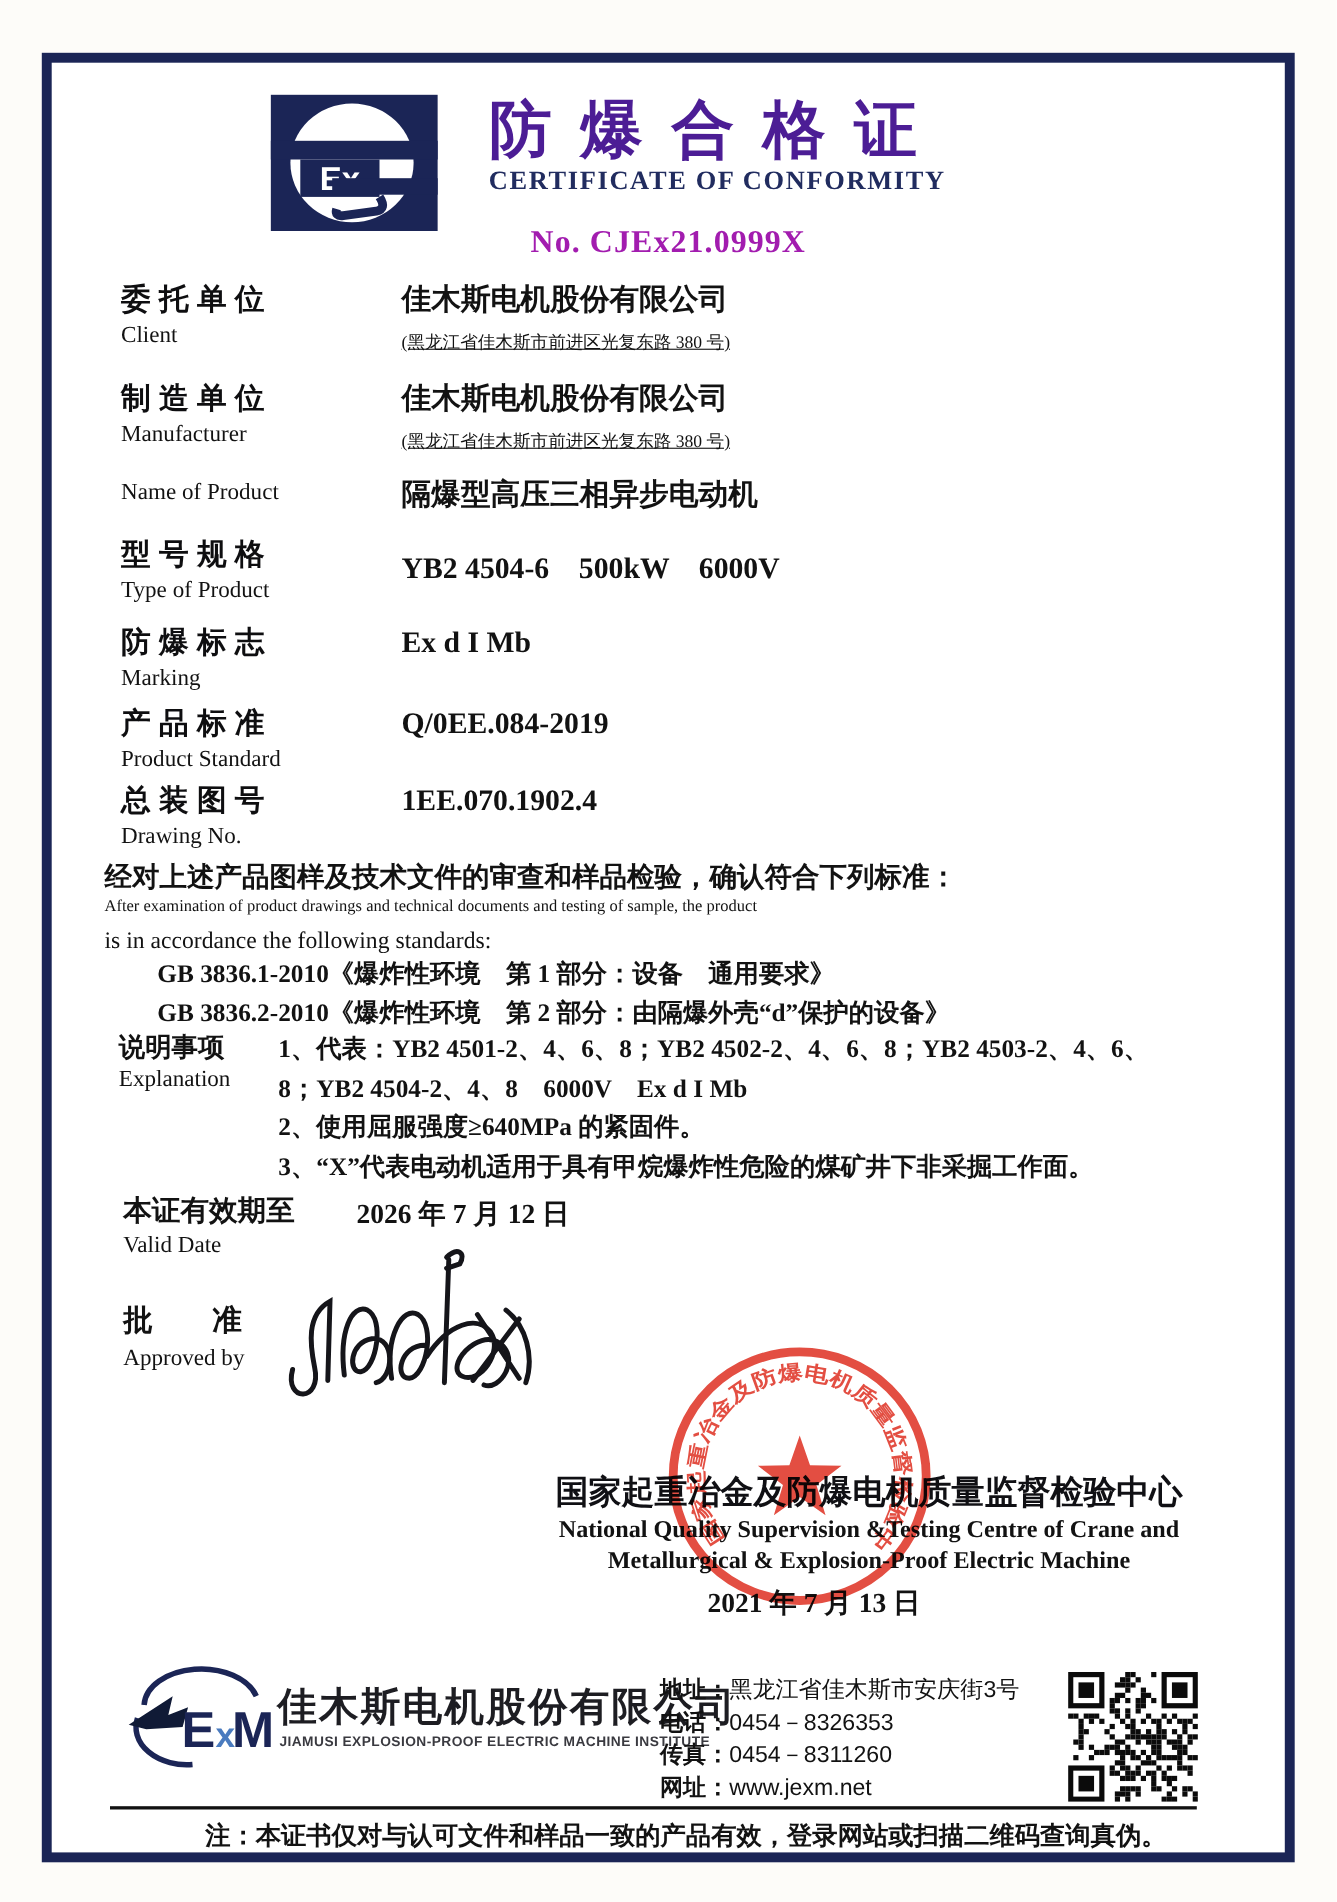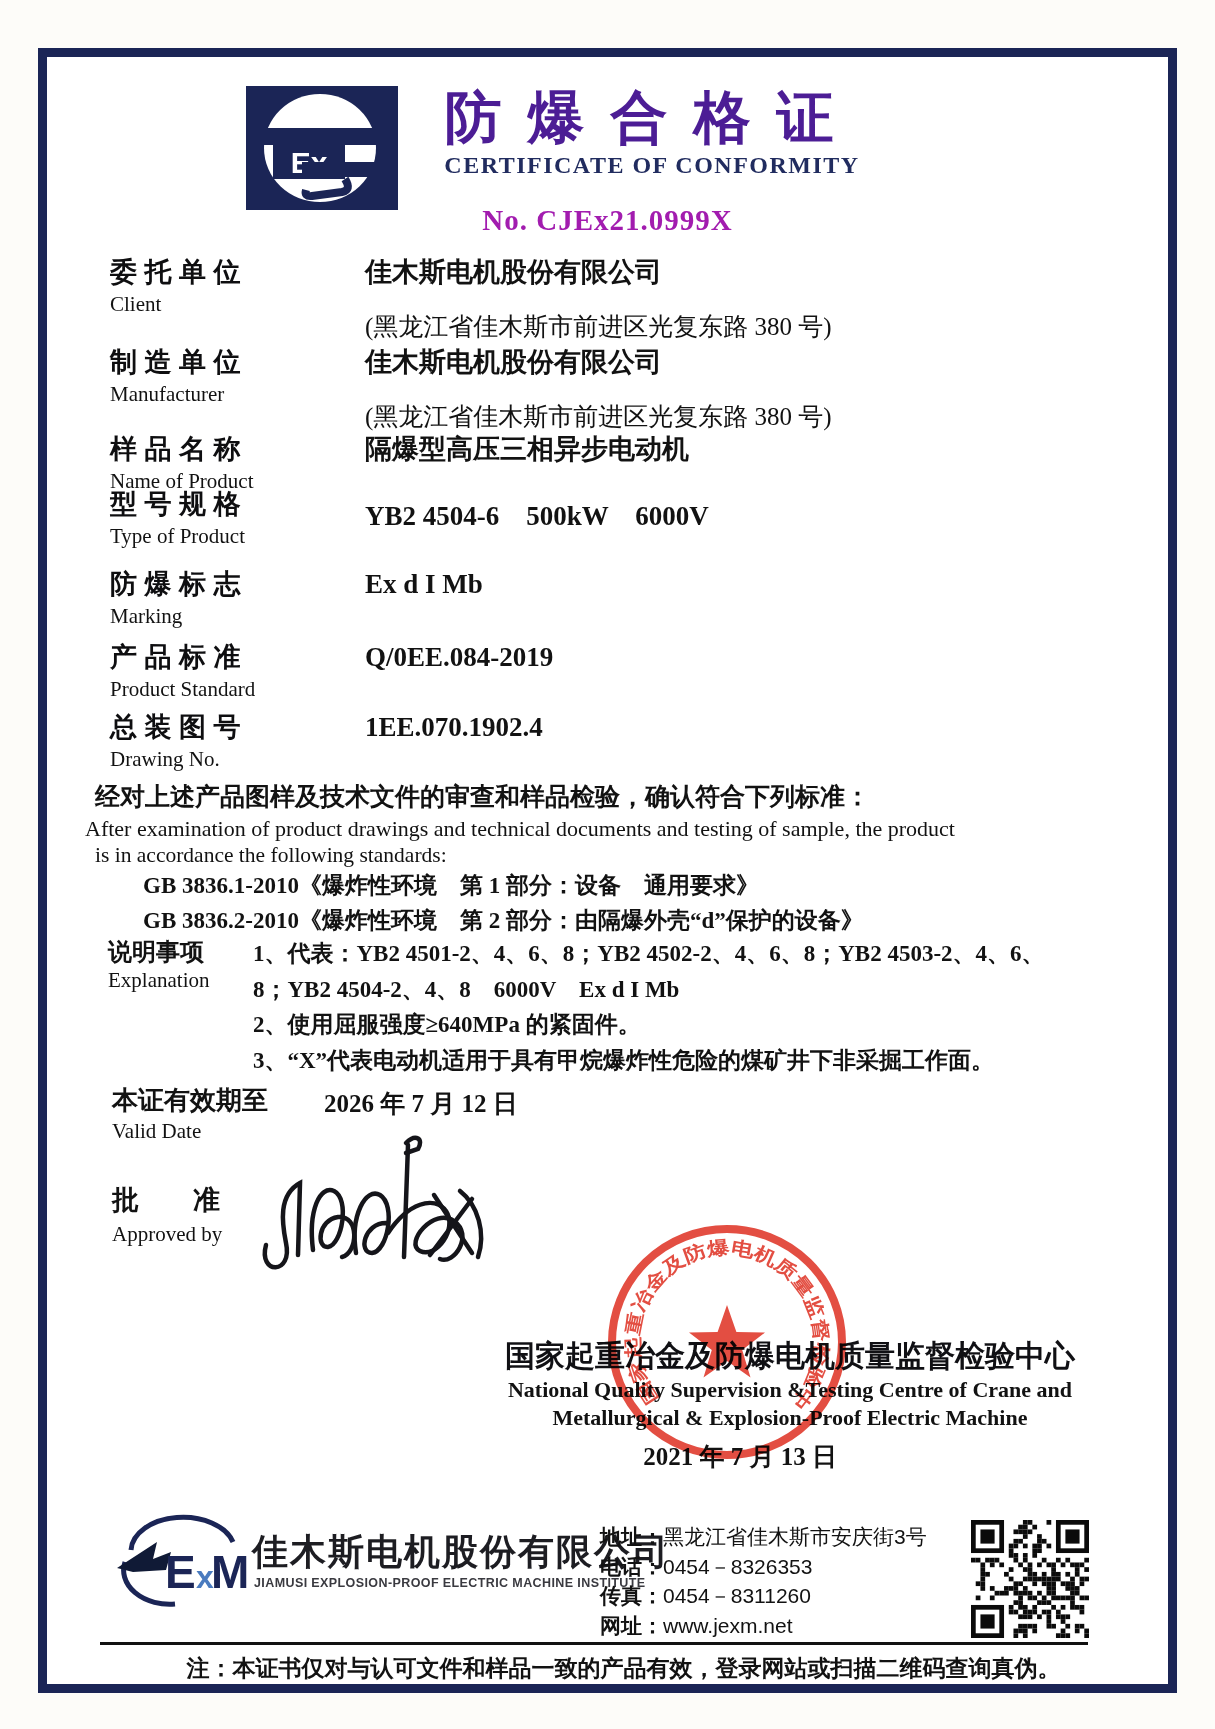--- a/index.html
+++ b/index.html
@@ -32,24 +32,24 @@
     left:0;top:204px;width:1215px;text-align:center;
     font-size:29px;font-weight:600;color:#a21caf;
     font-family:"Liberation Serif",serif;letter-spacing:1px;
   }
   
   .f-label{left:110px;width:250px;}
   .f-label .zh{font-size:27px;font-weight:bold;color:#0e0e10;line-height:34px;white-space:nowrap;}
   .f-label .en{font-size:21px;font-family:"Liberation Serif",serif;line-height:30px;color:#121212;white-space:nowrap;}
   .f-value{left:365px;width:780px;}
   .f-value .main{font-size:27px;font-weight:600;font-family:"Liberation Serif",serif;line-height:34px;white-space:nowrap;}
-  .f-value .sub{font-size:25px;font-family:"Liberation Serif",serif;line-height:30px;margin-top:23px;white-space:nowrap;}
+  .f-value .sub{font-size:16px;font-family:"Liberation Serif",serif;line-height:30px;margin-top:8px;white-space:nowrap;text-decoration:underline;}
   
   .std-zh{left:95px;top:780px;width:1020px;font-size:25px;font-weight:bold;white-space:nowrap;}
-  .std-en1{left:85px;top:816px;width:1020px;font-size:22px;font-family:"Liberation Serif",serif;white-space:nowrap;}
+  .std-en1{left:95px;top:816px;width:1020px;font-size:15px;font-family:"Liberation Serif",serif;white-space:nowrap;}
   .std-en2{left:95px;top:843px;width:1020px;font-size:21.5px;font-family:"Liberation Serif",serif;white-space:nowrap;}
   .std-item{left:143px;width:1000px;font-size:23px;font-weight:600;font-family:"Liberation Serif",serif;white-space:nowrap;}
   
   .exp-label-zh{left:108px;top:936px;font-size:24px;font-weight:bold;white-space:nowrap;}
   .exp-label-en{left:108px;top:968px;font-size:21px;font-family:"Liberation Serif",serif;white-space:nowrap;}
   .exp-lines{left:253px;top:936px;width:900px;font-size:23px;font-weight:600;font-family:"Liberation Serif",serif;}
   .exp-lines div{line-height:35.5px;white-space:nowrap;}
   
   .valid-zh{left:112px;top:1083px;font-size:26px;font-weight:bold;white-space:nowrap;}
   .valid-en{left:112px;top:1119px;font-size:21px;font-family:"Liberation Serif",serif;}
@@ -105,21 +105,20 @@
 <div class="abs f-label" style="top:345px">
   <div class="zh">制 造 单 位</div>
   <div class="en">Manufacturer</div>
 </div>
 <div class="abs f-value" style="top:345px">
   <div class="main">佳木斯电机股份有限公司</div>
   <div class="sub">(黑龙江省佳木斯市前进区光复东路 380 号)</div>
 </div>
 
 <div class="abs f-label" style="top:432px">
-  <div class="zh">样 品 名 称</div>
   <div class="en">Name of Product</div>
 </div>
 <div class="abs f-value" style="top:432px">
   <div class="main">隔爆型高压三相异步电动机</div>
 </div>
 
 <div class="abs f-label" style="top:487px">
   <div class="zh">型 号 规 格</div>
   <div class="en">Type of Product</div>
 </div>

